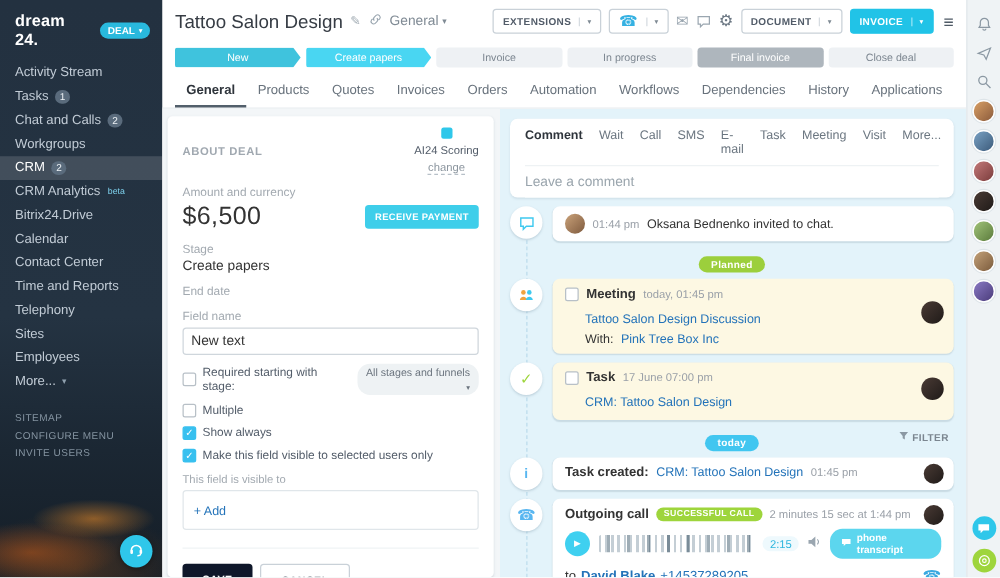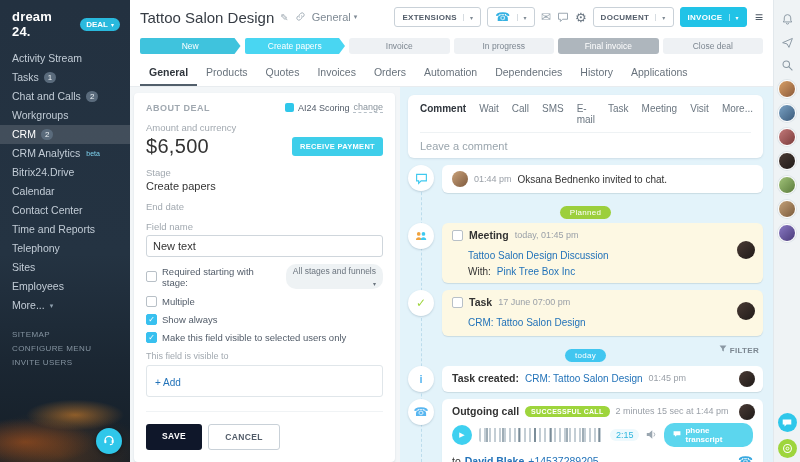--- a/index.html
+++ b/index.html
@@ -69,21 +69,21 @@
   .tab { padding:0 9px; display:flex; align-items:center; font-size:10.5px; color:#68727c; border-bottom:2px solid transparent; }
   .tab.active { color:#2f353c; font-weight:bold; border-color:#525f6b; }
 
   .content { flex:1; display:flex; background:#f3f6f8; overflow:hidden; }
 
   
   .leftcol { width:270px; flex:none; padding:6px 5px 0 4px; }
   .about-card { background:#fff; border-radius:4px; box-shadow:0 1px 2px rgba(90,110,125,.18); padding:9px 12px; height:100%; }
   .ad-head { display:flex; align-items:center; }
   .sec-title { font-size:9px; font-weight:bold; letter-spacing:.5px; color:#a0a8b0; }
-  .scoring { margin-left:auto; display:flex; align-items:center; gap:4px; font-size:9px; color:#525c69; }
+  .scoring { margin-left:auto; display:flex; align-items:center; gap:4px; font-size:9px; color:#525c69;flex-direction:column; }
   .scoring .dot { width:9px; height:9px; border-radius:2px; background:#2fc7ea; display:inline-block; }
   .chg { color:#8b959e; border-bottom:1px dashed #b7c0c8; font-size:9px; }
   .lab { font-size:9.5px; color:#a2a9b0; margin-top:9px; }
   .amount-row { display:flex; align-items:center; margin-top:2px; }
   .amount { font-size:20px; color:#333; letter-spacing:.3px; }
   .rp-btn { margin-left:auto; background:#3eceea; color:#fff; font-size:7.5px; font-weight:bold; letter-spacing:.3px;
     padding:5px 8px; border-radius:3px; white-space:nowrap; }
   .val { font-size:11px; color:#333; margin-top:2px; }
   .txt { width:100%; height:22px; border:1px solid #cfd6dc; border-radius:3px; font-size:11px; padding:0 6px; margin-top:3px; color:#333; }
   .chk-row { display:flex; align-items:center; gap:5px; margin-top:7px; font-size:9.5px; color:#525c69; flex-wrap:nowrap; }
@@ -119,21 +119,21 @@
   .card { flex:1; background:#fff; border-radius:6px; box-shadow:0 1px 1px rgba(85,110,125,.18); padding:6px 10px; position:relative; min-width:0; }
   .card.yellow { background:#fdf8e3; }
   .inline-av { width:16px; height:16px; border-radius:50%; flex:none; }
   .row-flex { display:flex; align-items:center; gap:6px; }
   .t-time { font-size:9px; color:#9aa0a8; white-space:nowrap; }
   .t-text { font-size:10px; color:#333; }
   .t-title { font-size:10.5px; font-weight:bold; color:#333; }
   .t-link { font-size:10px; color:#2373b9; }
   .card .avatar { position:absolute; right:8px; top:7px; width:18px; height:18px; border-radius:50%; }
   .badge-row { text-align:center; margin-top:8px; position:relative; height:15px; }
-  .pill { display:inline-block; font-size:8px; font-weight:normal; color:#fff; padding:2px 10px; border-radius:9px; letter-spacing:.3px; }
+  .pill { display:inline-block; font-size:8px; font-weight:bold; color:#fff; padding:2px 10px; border-radius:9px; letter-spacing:.3px; }
   .pill.green { background:#9ccf3c; }
   .pill.blue { background:#41c6f0; }
   .filter { position:absolute; right:4px; top:1px; display:flex; align-items:center; gap:3px;
     font-size:8px; font-weight:bold; color:#7b8690; letter-spacing:.3px; }
   .call-badge { background:#9ed53c; color:#fff; font-size:7px; font-weight:bold; padding:2px 6px; border-radius:8px; letter-spacing:.3px; }
   .player { display:flex; align-items:center; gap:7px; margin-top:6px; }
   .play { width:20px; height:20px; border-radius:50%; background:#3fd0f0; color:#fff; font-size:7px;
     display:flex; align-items:center; justify-content:center; flex:none; }
   .wave { height:14px; width:132px; border-radius:2px;
     background:
@@ -297,20 +297,23 @@
       <div class="tab">
           <span>Invoices</span>
         </div>
       <div class="tab">
           <span>Orders</span>
         </div>
       <div class="tab">
           <span>Automation</span>
         </div>
       <div class="tab">
+          <span>Workflows</span>
+        </div>
+      <div class="tab">
           <span>Dependencies</span>
         </div>
       <div class="tab">
           <span>History</span>
         </div>
       <div class="tab">
           <span>Applications</span>
         </div>
     </div>
 

